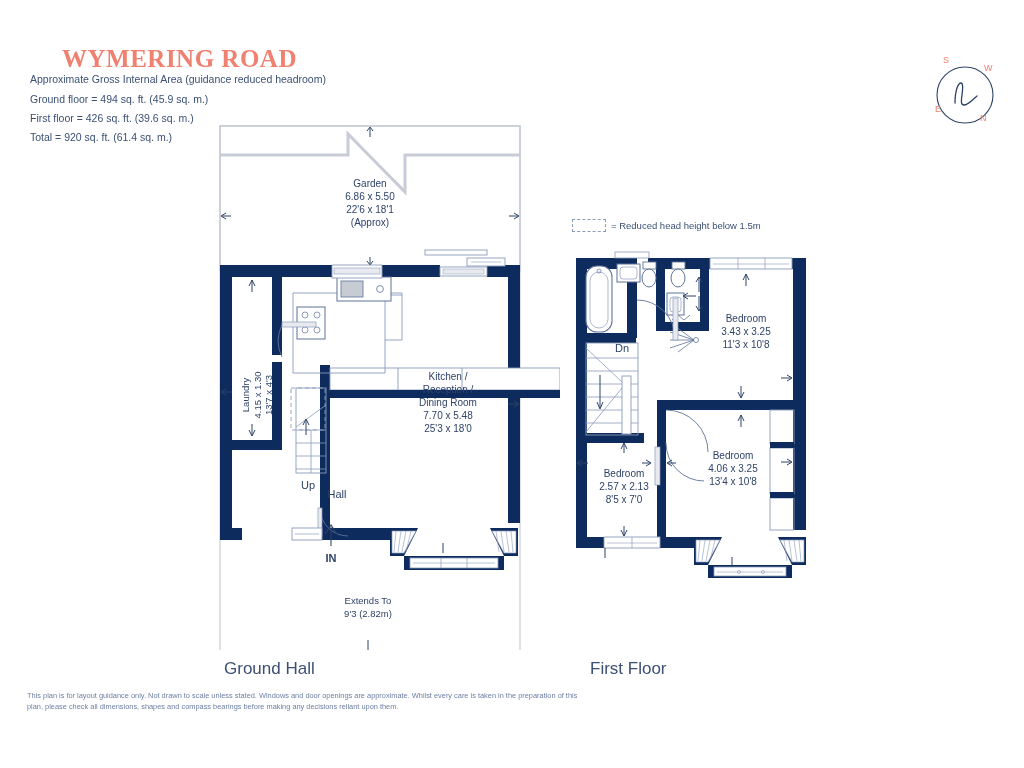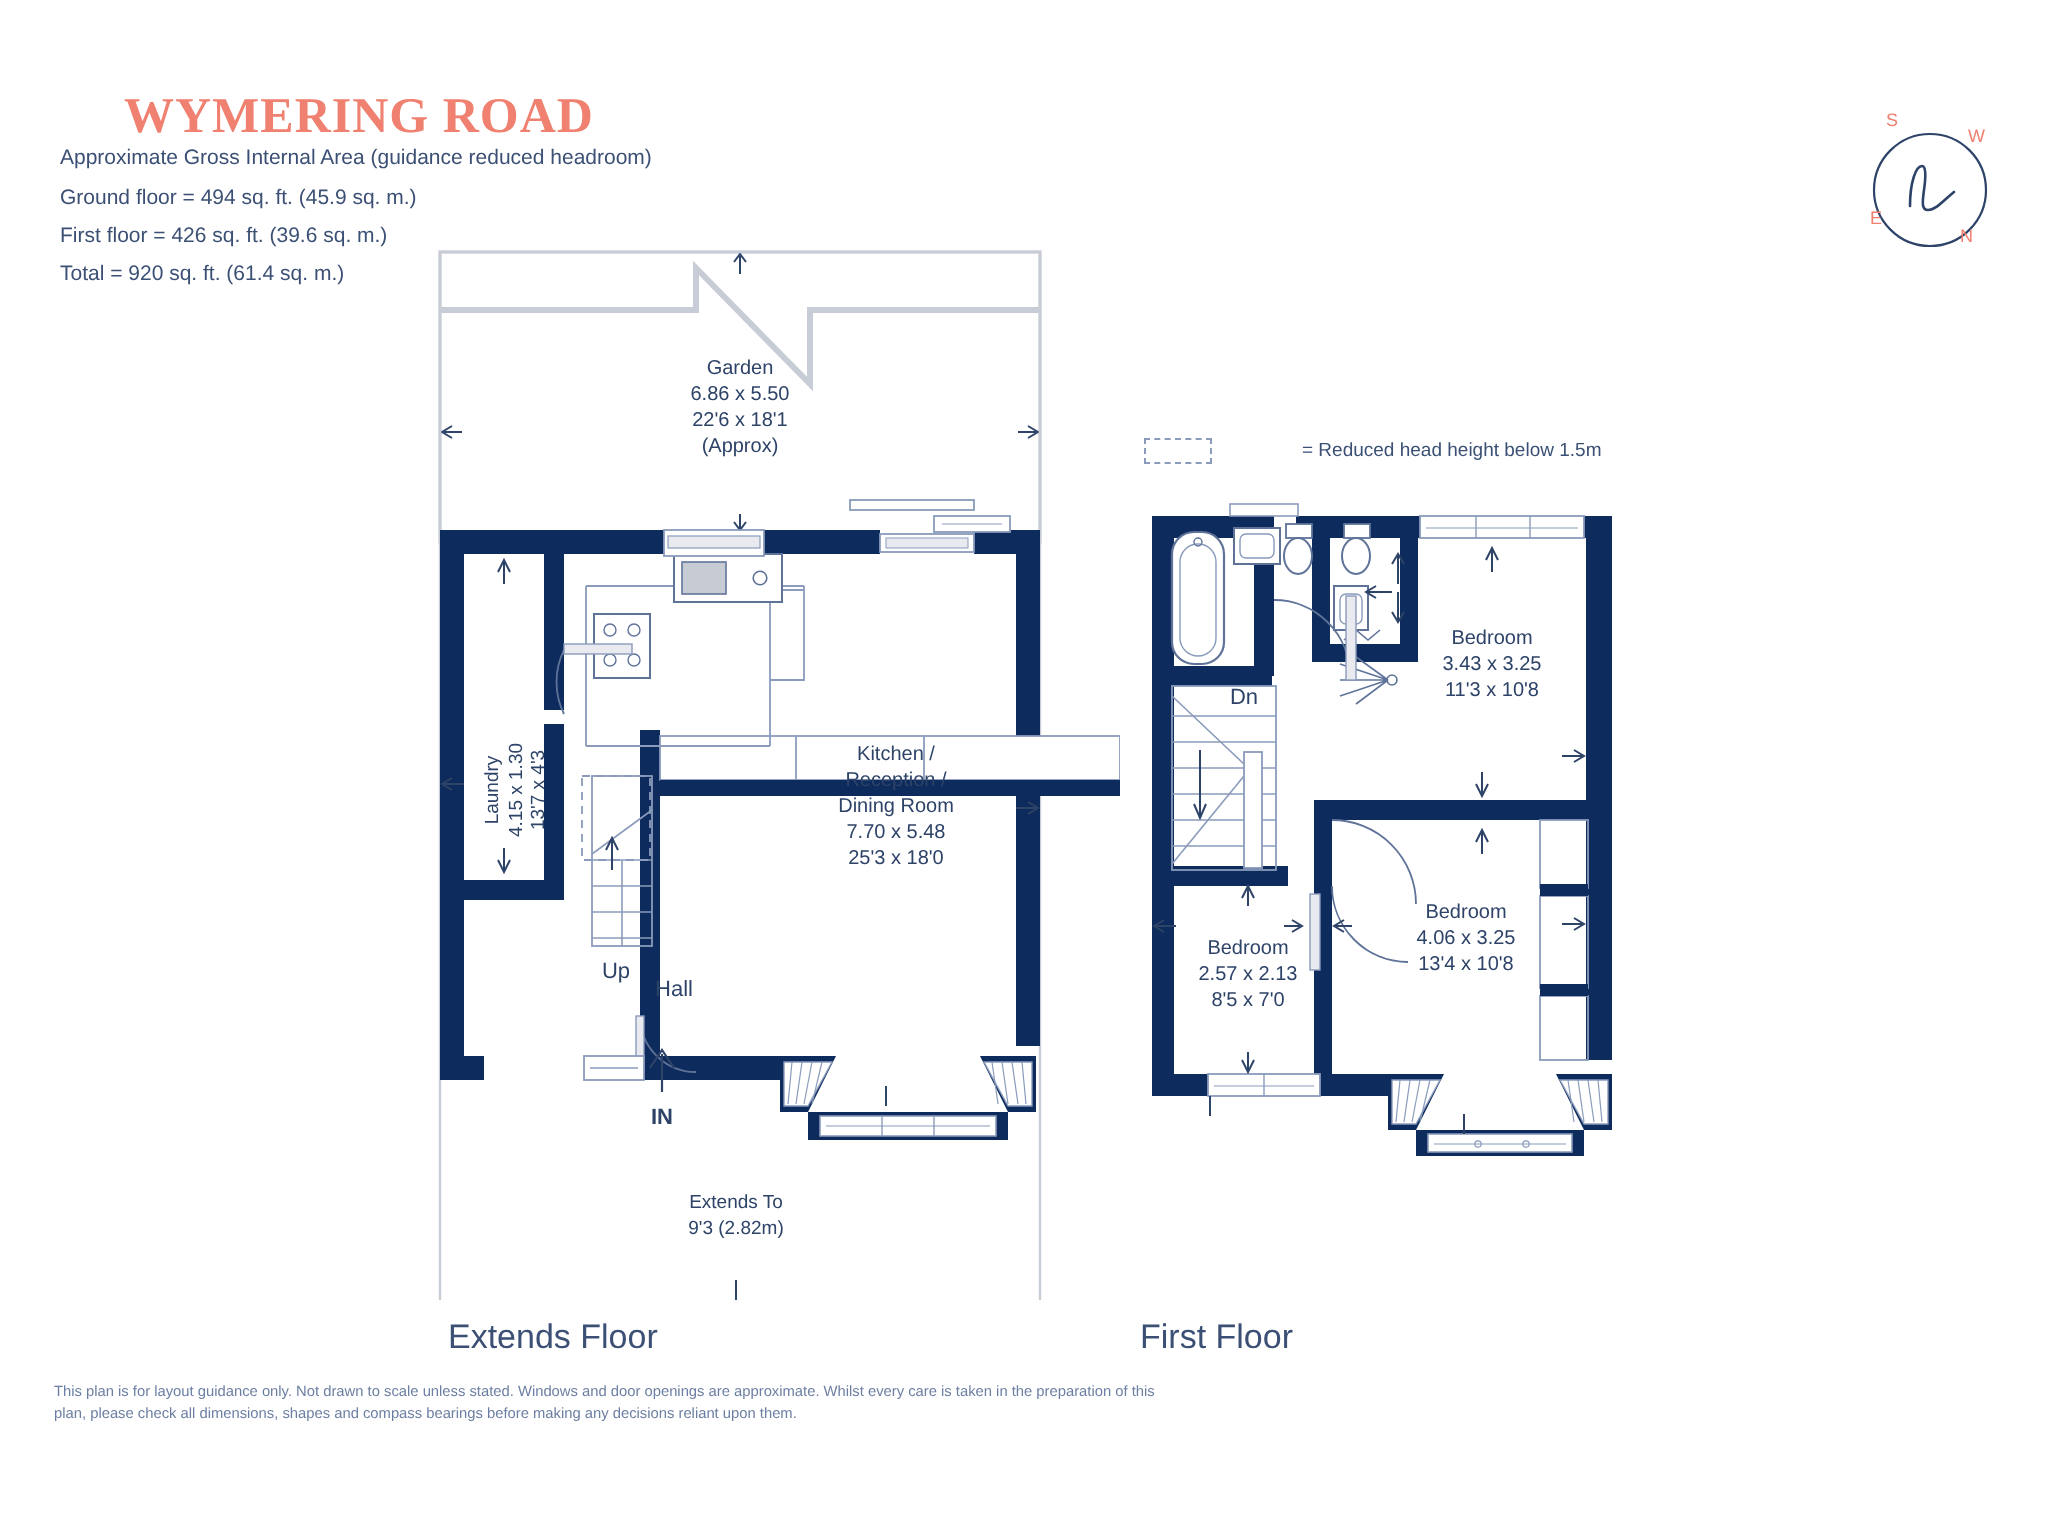--- a/index.html
+++ b/index.html
@@ -45,35 +45,35 @@
   
   #compass { left: 925px; top: 55px; width: 80px; height: 80px; }
   .compass-letter {
     position: absolute;
     font-size: 9px;
     color: #f08070;
     font-family: "Liberation Sans", sans-serif;
   }
 
   
-  #legend { left: 572px; top: 219px; display: flex; align-items: center; gap: 40px; }
+  #legend { left: 572px; top: 219px; display: flex; align-items: center; }
   #legend-swatch {
     width: 32px; height: 11px;
     border: 1px dashed #8a9bbb;
     margin-right: 5px;
   }
   #legend-text { font-size: 9.5px; color: #3b5074; white-space: nowrap; }
 
   
   .floor-label {
     font-size: 17px;
     color: #3b5074;
   }
   #gf-label { left: 224px; top: 659px; }
-  #ff-label { left: 570px; top: 659px; }
+  #ff-label { left: 590px; top: 659px; }
 
   
   #footer {
     left: 27px; top: 690px;
     width: 560px;
     font-size: 7.4px;
     line-height: 1.5;
     color: #6c7fa3;
   }
 
@@ -280,21 +280,21 @@
   <g stroke="#2e4368" stroke-width="1" fill="none">
     <path d="M252 280 L252 292 M249 286 L252 280 L255 286"></path>
     <path d="M252 436 L252 424 M249 430 L252 436 L255 430"></path>
     <path d="M222 392 L232 392 M226 389 L221 392 L226 395"></path>
     <path d="M518 404 L508 404 M514 401 L519 404 L514 407"></path>
     <path d="M368 651 L368 640"></path>
     <path d="M443 543 L443 553"></path>
   </g>
 </svg>
 
-<div class="abs floor-label" id="gf-label">Extends Floor</div>
+<div class="abs floor-label" id="gf-label">Ground Hall</div>
 
 <svg class="abs" id="first-plan" width="1024" height="650" viewBox="0 0 1024 650">
 
   <g fill="#0d2b5c">
 
     <rect x="576" y="258" width="60" height="11"></rect>
     <rect x="648" y="258" width="62" height="11"></rect>
     <rect x="790" y="258" width="16" height="11"></rect>
 
     <rect x="576" y="258" width="11" height="290"></rect>

